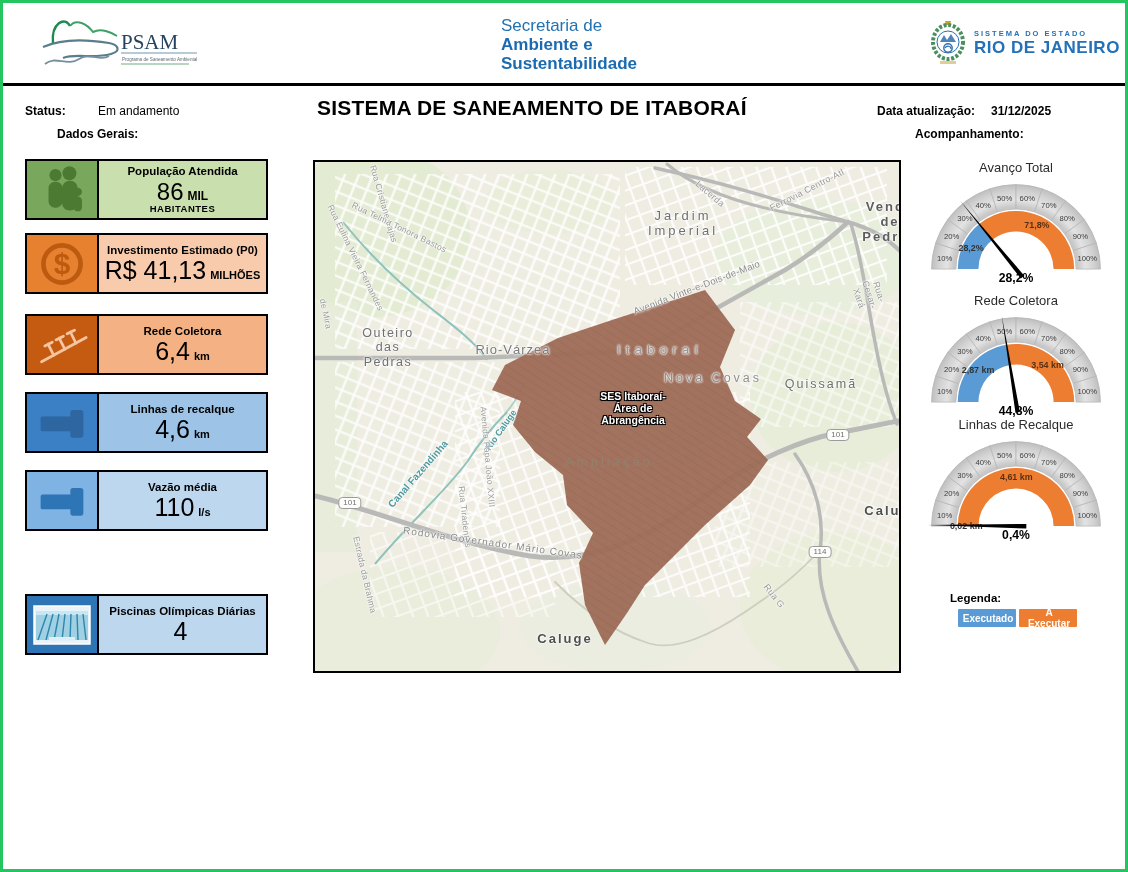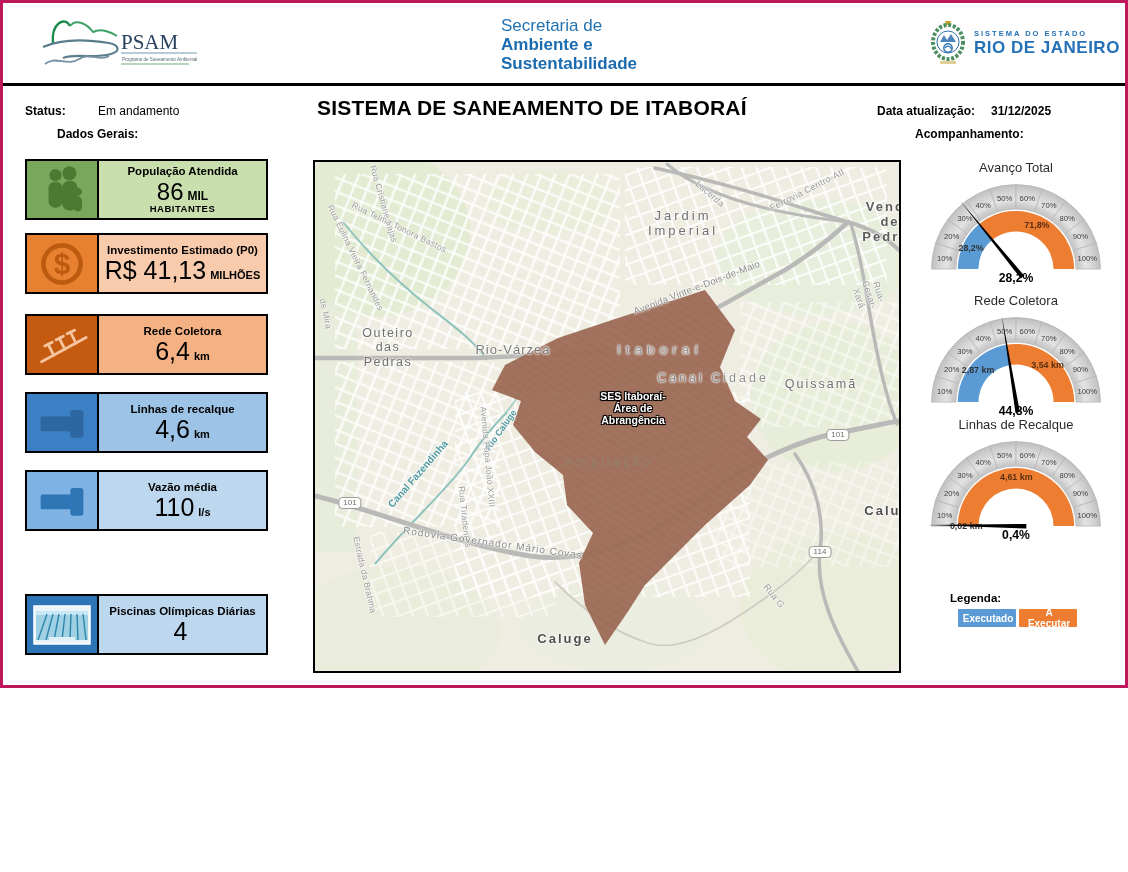--- a/index.html
+++ b/index.html
@@ -1,16 +1,16 @@
 <!DOCTYPE html>
 <html><head>
 <meta charset="utf-8">
 <style>
   html,body{margin:0;padding:0;background:#fff;font-family:"Liberation Sans",sans-serif;color:#000;}
-  .page{position:relative;width:1128px;height:688px;background:#fff;border:3px solid #be185d;box-sizing:border-box;overflow:hidden;}
+  .page{position:relative;width:1128px;height:872px;background:#fff;border:3px solid #22c55e;box-sizing:border-box;overflow:hidden;}
   
   .topbar{position:absolute;left:0;top:0;right:0;height:80px;border-bottom:3px solid #000;background:#fff;}
   .psam-logo{position:absolute;left:26px;top:6px;}
   .secretaria{position:absolute;left:498px;top:13px;line-height:1.12;font-size:17px;color:#2272b2;}
   .secretaria .l1{font-weight:400;}
   .secretaria .l2,.secretaria .l3{font-weight:700;color:#1b6bb0;}
   .rj-logo{position:absolute;left:925px;top:17px;display:flex;align-items:center;gap:6px;}
   .rj-text .g1{font-size:7.5px;font-weight:700;letter-spacing:2px;color:#2471b8;}
   .rj-text .g2{font-size:17px;font-weight:700;color:#2471b8;letter-spacing:.5px;}
   
@@ -264,21 +264,21 @@
 
     <span class="ml" style="left:368px;top:62px;font-size:13px;letter-spacing:3px;">Jardim
 Imperial</span>
     <span class="ml" style="left:575px;top:60px;font-size:13px;letter-spacing:2px;color:#5d5d5d;font-weight:600;">Venda de
 Pedras</span>
     <span class="ml" style="left:73px;top:186px;font-size:12.5px;letter-spacing:1.5px;">Outeiro
 das
 Pedras</span>
     <span class="ml" style="left:198px;top:188px;font-size:13px;letter-spacing:1px;color:#7a7a7a;">Rio-Várzea</span>
     <span class="ml" style="left:345px;top:188px;font-size:13.5px;letter-spacing:5px;color:#969696;">Itaboraí</span>
-    <span class="ml" style="left:398px;top:216px;font-size:12.5px;letter-spacing:3px;color:#8f8f8f;">Canal Cidade</span>
+    <span class="ml" style="left:398px;top:216px;font-size:12.5px;letter-spacing:3px;color:#8f8f8f;">Nova Covas</span>
     <span class="ml" style="left:506px;top:222px;font-size:12.5px;letter-spacing:2px;">Quissamã</span>
     <span class="ml ses" style="left:318px;top:246px;">SES Itaboraí-
 Área de
 Abrangência</span>
     <span class="ml" style="left:294px;top:300px;font-size:13px;letter-spacing:3px;color:#93816e;text-shadow:none;">Ampliação</span>
     <span class="ml" style="left:250px;top:477px;font-size:13px;letter-spacing:2px;color:#4f4f4f;font-weight:600;">Caluge</span>
     <span class="ml" style="left:577px;top:349px;font-size:13px;letter-spacing:2px;color:#4f4f4f;font-weight:600;">Caluge</span>
     <span class="ml street" style="left:395px;top:32px;--r:40deg;font-size:9px;">Lacerda</span>
     <span class="ml street" style="left:492px;top:28px;--r:-27deg;font-size:9px;">Ferrovia Centro-Atl</span>
     <span class="ml street" style="left:382px;top:126px;--r:-21deg;font-size:9.5px;color:#8a8a8a;">Avenida Vinte-e-Dois-de-Maio</span>

